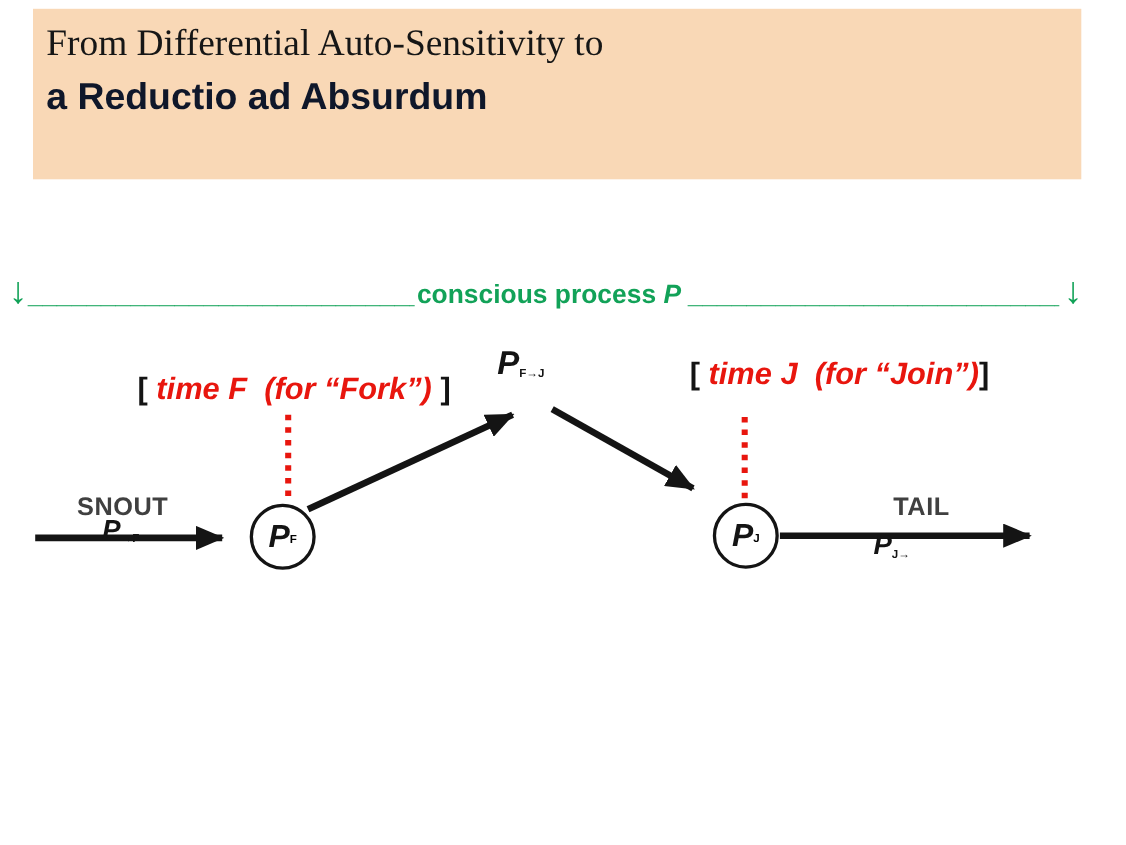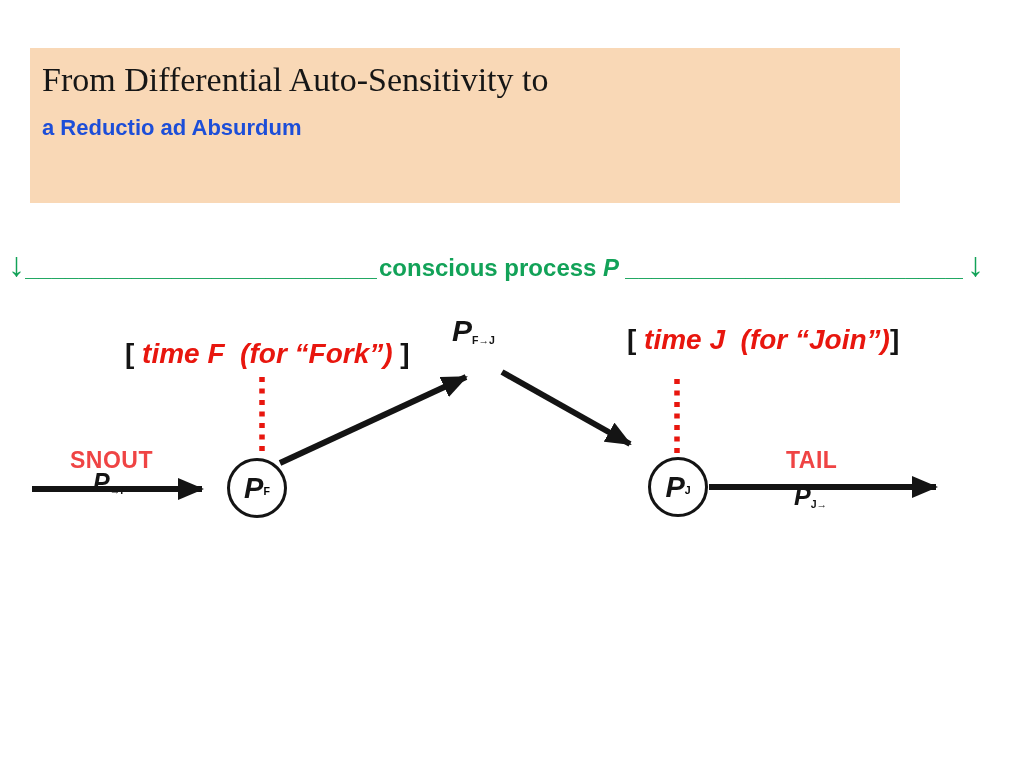--- a/index.html
+++ b/index.html
@@ -2,30 +2,30 @@
 <html><head>
 <meta charset="utf-8">
 <style>
   html,body{margin:0;padding:0;}
   body{
     width:1024px;height:768px;position:relative;background:#ffffff;
     font-family:"Liberation Sans",sans-serif;overflow:hidden;
   }
   
   .title-box{
-    position:absolute;left:30px;top:8px;width:870px;height:155px;
-    background:#f9d8b6;box-sizing:border-box;padding:8px 14px 0 12px;margin-top:40px;
+    position:absolute;left:30px;top:8px;width:953px;height:155px;
+    background:#f9d8b6;box-sizing:border-box;padding:8px 14px 0 12px;
   }
   .title-line1{
     font-family:"Liberation Serif",serif;font-size:34px;color:#161616;
     line-height:48px;white-space:nowrap;
   }
   .title-line2,.title-line3{
     font-family:"Liberation Sans",sans-serif;font-weight:bold;
-    font-size:22px;color:#1d4ed8;line-height:48px;white-space:nowrap;
+    font-size:34px;color:#0f172a;line-height:48px;white-space:nowrap;
   }
   
   .process-band{
     position:absolute;left:8px;top:244px;width:1002px;height:46px;
     display:flex;align-items:baseline;color:#12a258;font-weight:bold;
     white-space:nowrap;
   }
   .pb-arrow{font-size:34px;line-height:40px;}
   .pb-line{
     font-size:24px;overflow:hidden;letter-spacing:0;flex:0 0 auto;
@@ -49,25 +49,25 @@
   .time-label{
     position:absolute;font-weight:bold;font-size:28px;white-space:pre;
   }
   .time-label .bracket{color:#141414;font-style:normal;}
   .time-label .red-text{color:#e8160e;font-style:italic;}
   .fork-time-label{left:125px;top:338px;}
   .join-time-label{left:627px;top:324px;}
   .peak-label{position:absolute;left:452px;top:314px;color:#141414;}
   .peak-label .pvar{font-size:30px;}
   .flow-label{
-    position:absolute;font-weight:bold;color:#ef4444;font-size:23px;
+    position:absolute;font-weight:bold;color:#404040;font-size:23px;
     letter-spacing:0.5px;
   }
   .snout-label{left:70px;top:447px;}
-  .tail-label{left:786px;top:447px;}
+  .tail-label{left:812px;top:447px;}
   .port-label{position:absolute;color:#141414;}
   .port-label .pvar{font-size:25px;}
   .snout-port{left:93px;top:468px;}
   .tail-port{left:794px;top:482px;}
 </style>
 </head>
 <body>
 
 <div class="title-box">
   <div class="title-line1">From Differential Auto-Sensitivity to</div>

